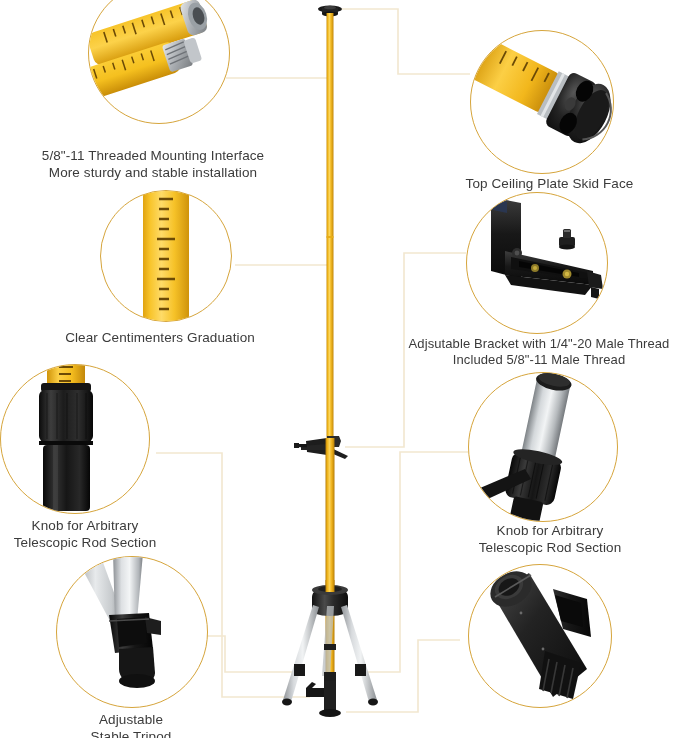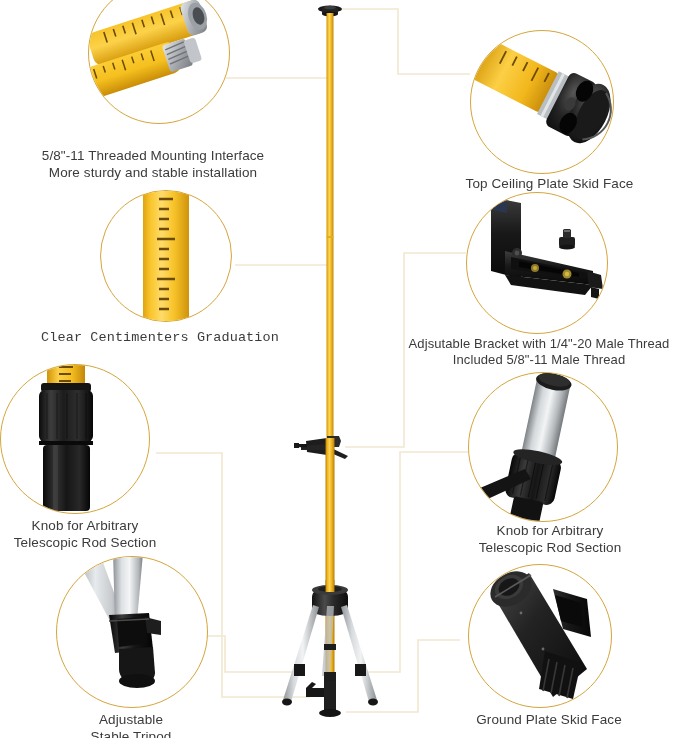--- a/index.html
+++ b/index.html
@@ -301,21 +301,21 @@
           <line x1="58" y1="58" x2="68" y2="58"></line>
           <line x1="58" y1="68" x2="68" y2="68"></line>
           <line x1="58" y1="78" x2="68" y2="78"></line>
           <line x1="56" y1="88" x2="74" y2="88"></line>
           <line x1="58" y1="98" x2="68" y2="98"></line>
           <line x1="58" y1="108" x2="68" y2="108"></line>
           <line x1="58" y1="118" x2="68" y2="118"></line>
         </g>
       </svg>
     </div>
-    <div class="callout-caption" style="left:-55px;top:140px;width:310px;font-family:Liberation Mono, monospace;">Clear Centimenters Graduation</div>
+    <div class="callout-caption" style="left:-55px;top:140px;width:310px;">Clear Centimenters Graduation</div>
   </div>
 
   <div class="callout" style="left:400px;top:190px;width:279px;height:180px;">
     <div class="callout-circle" style="left:66px;top:2px;width:140px;height:140px;">
       <svg class="art" viewBox="0 0 140 140">
         <defs>
           <linearGradient id="c4b" x1="0" y1="0" x2="0" y2="1">
             <stop offset="0%" stop-color="#3d3d3d"></stop>
             <stop offset="45%" stop-color="#181818"></stop>
             <stop offset="100%" stop-color="#0a0a0a"></stop>
@@ -532,16 +532,15 @@
           <line x1="96" y1="100" x2="90" y2="131"></line>
           <line x1="104" y1="103" x2="98" y2="133"></line>
         </g>
 
         <circle cx="52" cy="48" r="1.4" fill="#6c6c6c"></circle>
         <circle cx="74" cy="84" r="1.4" fill="#6c6c6c"></circle>
 
         <path d="M26,32 L62,10" stroke="#5a5a5a" stroke-width="1.6" fill="none"></path>
       </svg>
     </div>
-    <div class="callout-caption" style="left:12px;top:152px;width:234px;">Ground Plate Skid Face</div>
   </div>
 
 </div>
 
 </body></html>

